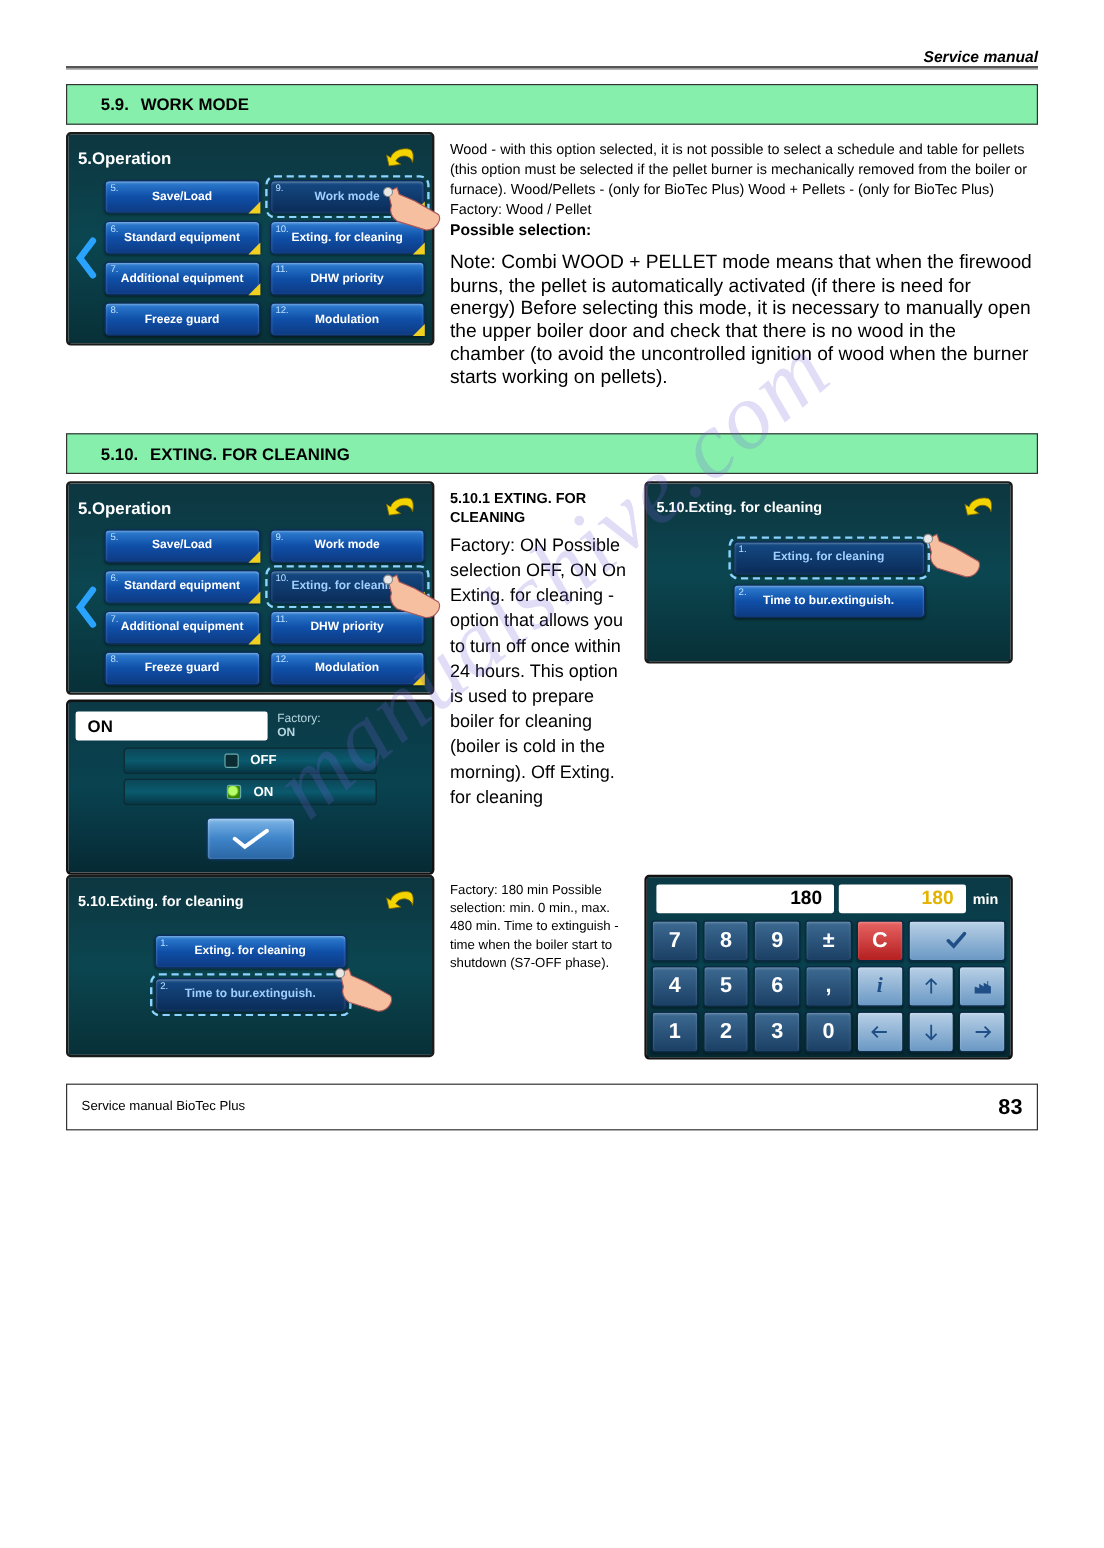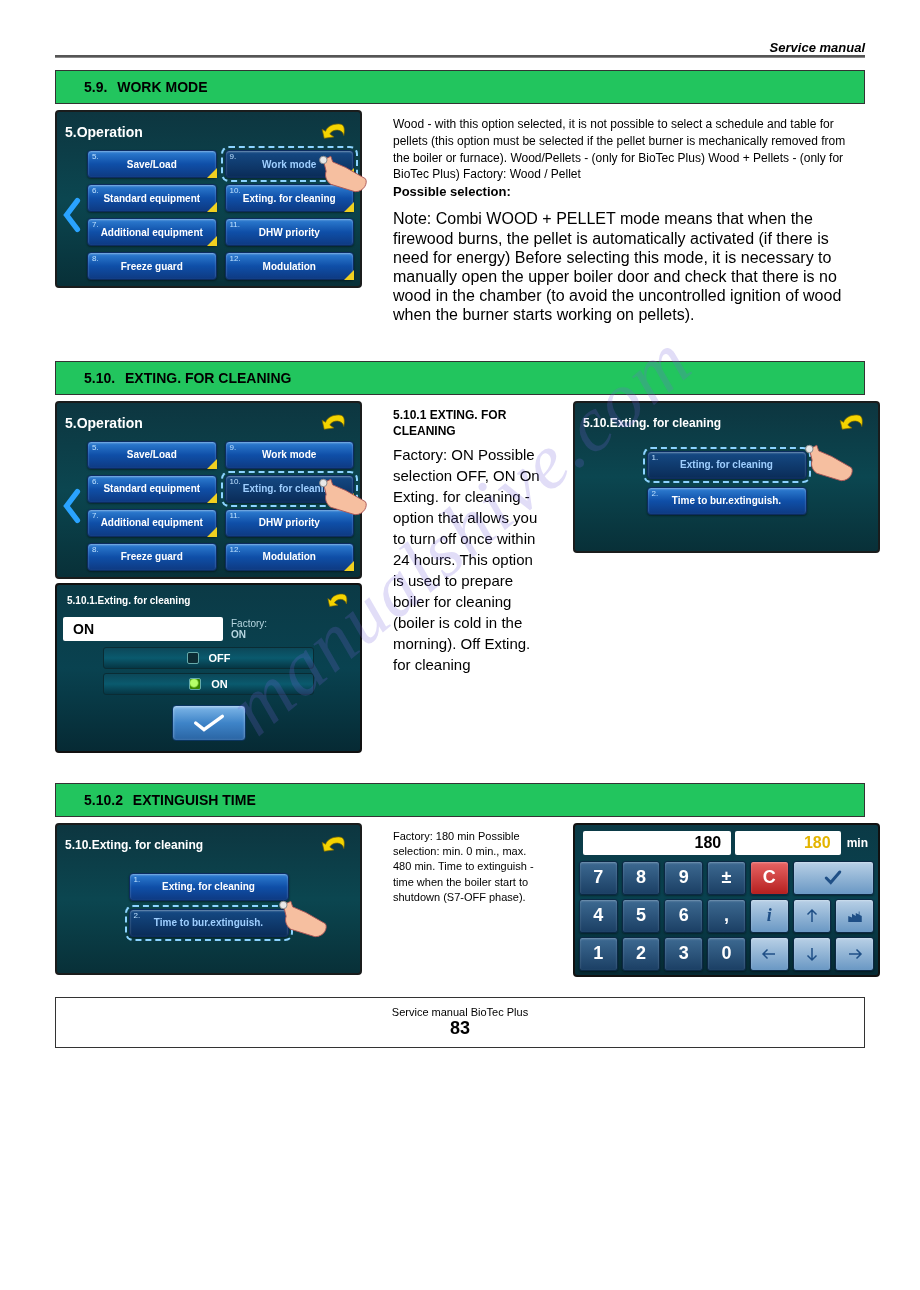--- a/index.html
+++ b/index.html
@@ -1,24 +1,24 @@
 <!DOCTYPE html>
 <html><head>
 <meta charset="utf-8">
 <style>
   * { box-sizing: border-box; margin: 0; padding: 0; }
   body { font-family: Arial, sans-serif; background: #fff; width: 920px; margin: 0 auto; position: relative; }
   .page { padding: 40px 55px 20px 55px; position: relative; }
   .hr-double { border-top: 2px solid #555; border-bottom: 1px solid #888; height: 3px; margin-bottom: 12px; }
-  .section-bar { border: 1px solid #333; background: #22c55e; padding: 8px 0 8px 28px; font-size: 14px; font-weight: bold; margin: 6px 0; }
+  .section-bar { border: 1px solid #333; background: #86efac; padding: 8px 0 8px 28px; font-size: 14px; font-weight: bold; margin: 6px 0; }
   .subsec-num { margin-right: 6px; font-weight: bold; }
-  .row { display: flex; align-items: flex-start; gap: 24px; }
+  .row { display: flex; align-items: flex-start; gap: 6px; }
   .desc { font-size: 13px; line-height: 1.4; padding: 6px 4px; }
   .desc small { font-size: 16px; line-height: 1.2; display: block; }
-  .foot-row { border: 1px solid #333; padding: 8px 12px; display: flex; justify-content: space-between; align-items: center; font-size: 11px; margin-top: 20px; flex-direction: column; }
+  .foot-row { border: 1px solid #333; padding: 8px 12px; display: flex; justify-content: space-between; align-items: center; font-size: 11px; margin-top: 20px; }
   .foot-row .pg { font-size: 18px; font-weight: bold; }
 
   
   .screen { width: 307px; background: linear-gradient(#0d3640,#0b4650,#083038); border: 2px solid #1a1c1c; border-radius: 4px; color: #fff; font-family: Arial, sans-serif; position: relative; padding: 6px; }
   .screen .title-row { display: flex; justify-content: space-between; align-items: center; padding: 2px 6px 6px 2px; }
   .screen .title { font-size: 14px; font-weight: bold; }
   .back-arrow { width: 28px; height: 24px; display: inline-block; cursor: pointer; }
   .back-arrow svg { width: 100%; height: 100%; }
 
   .menu-grid { display: flex; gap: 6px; }
@@ -205,26 +205,20 @@
               </div>
           </div>
         </div>
         <span class="hand" style="top:70px; right:-10px;"><svg viewBox="0 0 60 50">
               <path d="M10 10 L18 6 L20 12 L34 18 L55 30 C58 34 54 44 44 44 L18 36 C14 33 11 28 13 22 Z" fill="#f6bfa0" stroke="#a55"></path>
               <circle cx="10" cy="10" r="4" fill="#e8e8e8" stroke="#888"></circle>
             </svg></span>
       </div>
 
       <div class="onoff-screen" style="margin-top:4px;">
-        <div class="hdr">
-            <span>5.10.1.Exting. for cleaning</span>
-          <span class="back-arrow" style="width:24px;height:20px;"><svg viewBox="0 0 40 30">
-                <path d="M30 4 C22 2 10 6 8 14 L3 11 L6 24 L20 22 L14 18 C18 10 32 10 34 20 C36 10 34 5 30 4Z" fill="#f4d400" stroke="#7a6600"></path>
-              </svg></span>
-        </div>
         <div class="valrow">
           <div class="valbox">ON</div>
           <div class="fact"><span>Factory:</span><br><b>ON</b></div>
         </div>
         <div class="opt-row">
             <span class="radio"></span>
             <span>OFF</span>
           </div>
         <div class="opt-row">
             <span class="radio on"></span>
@@ -262,24 +256,20 @@
             </div>
         </div>
         <span class="hand" style="top:36px; right:22px;"><svg viewBox="0 0 60 50">
               <path d="M10 10 L18 6 L20 12 L34 18 L55 30 C58 34 54 44 44 44 L18 36 C14 33 11 28 13 22 Z" fill="#f6bfa0" stroke="#a55"></path>
               <circle cx="10" cy="10" r="4" fill="#e8e8e8" stroke="#888"></circle>
             </svg></span>
       </div>
     </div>
   </div>
 
-  <div class="section-bar" style="margin-top:30px;">
-    <span class="subsec-num">5.10.2</span>
-    <span>EXTINGUISH TIME</span>
-  </div>
 
   <div class="row">
 
     <div style="flex:0 0 310px; position:relative;">
       <div class="screen">
         <div class="title-row">
           <span class="title" style="font-size:12px;">5.10.Exting. for cleaning</span>
           <span class="back-arrow"><svg viewBox="0 0 40 30">
                 <path d="M30 4 C22 2 10 6 8 14 L3 11 L6 24 L20 22 L14 18 C18 10 32 10 34 20 C36 10 34 5 30 4Z" fill="#f4d400" stroke="#7a6600"></path>
               </svg></span>

